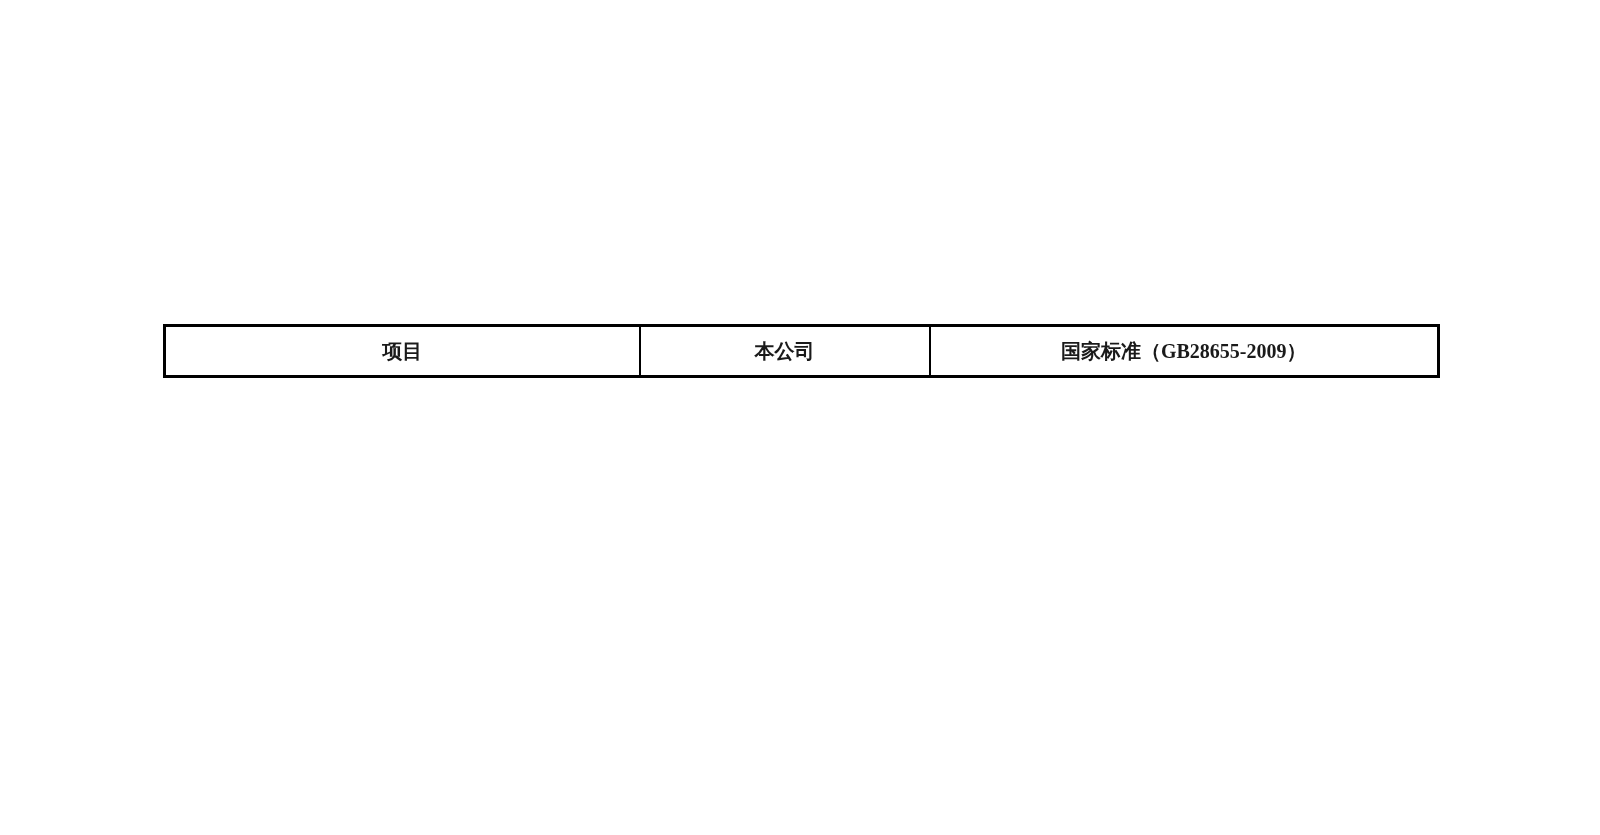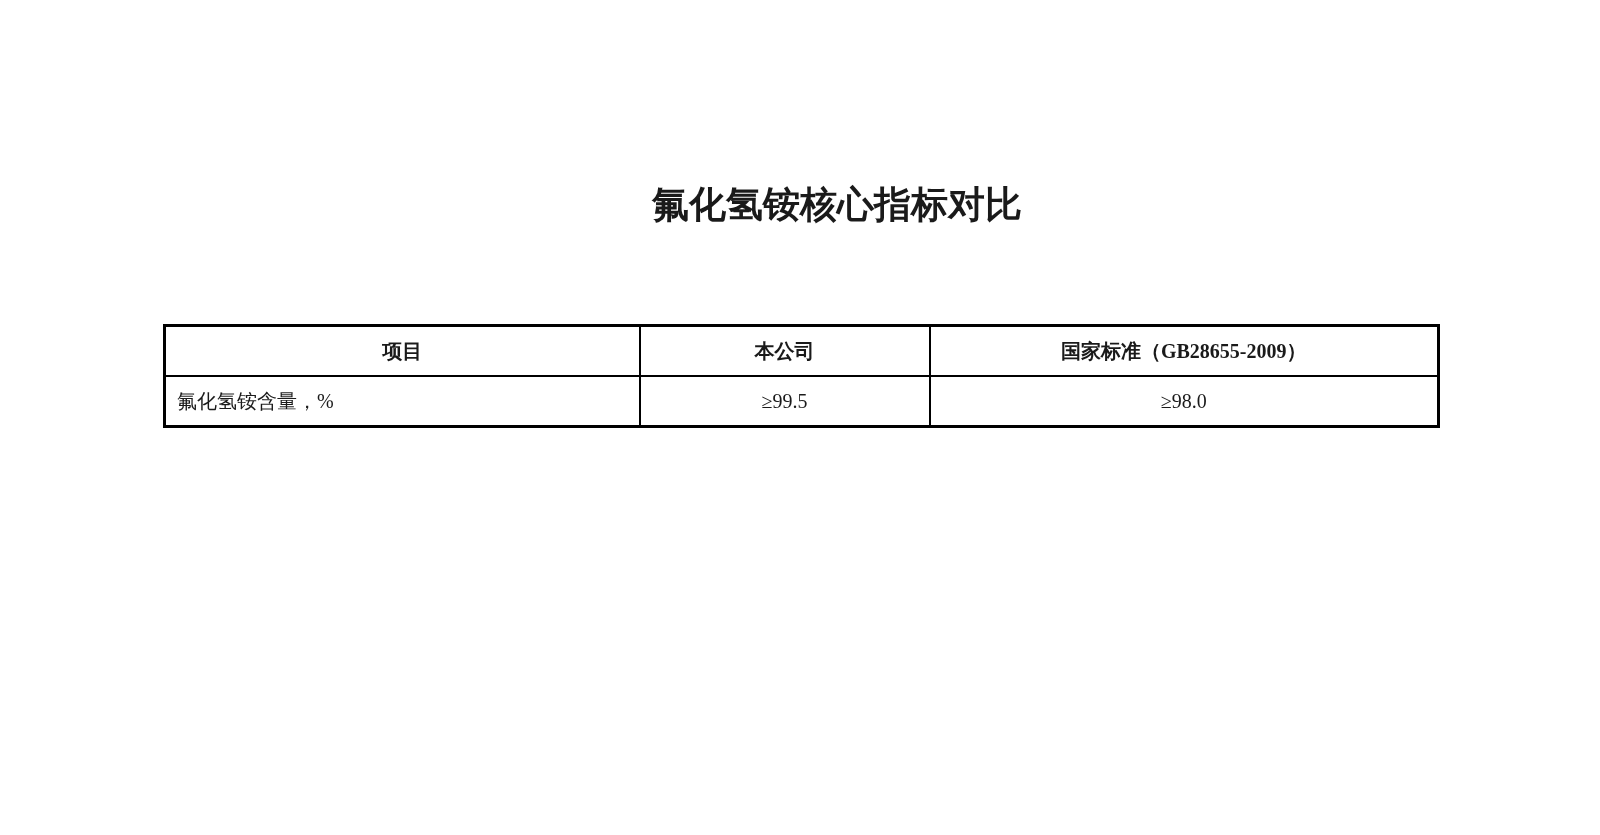--- a/index.html
+++ b/index.html
@@ -69,37 +69,31 @@
   table.spec-table td.col-company,
   table.spec-table td.col-standard {
     text-align: center;
   }
 </style>
 </head>
 <body>
 
 <div class="page">
 
-  <h1 class="doc-title">氟化氢铵核心指标对比</h1>
 
   <table class="spec-table">
     <colgroup>
       <col class="c1">
       <col class="c2">
       <col class="c3">
     </colgroup>
     <thead>
       <tr>
         <th>项目</th>
         <th>本公司</th>
         <th>国家标准（GB28655-2009）</th>
       </tr>
     </thead>
     <tbody>
-      <tr>
-        <td class="col-item">氟化氢铵含量，%</td>
-        <td class="col-company">≥99.5</td>
-        <td class="col-standard">≥98.0</td>
-      </tr>
     </tbody>
   </table>
 
 </div>
 
 </body></html>

